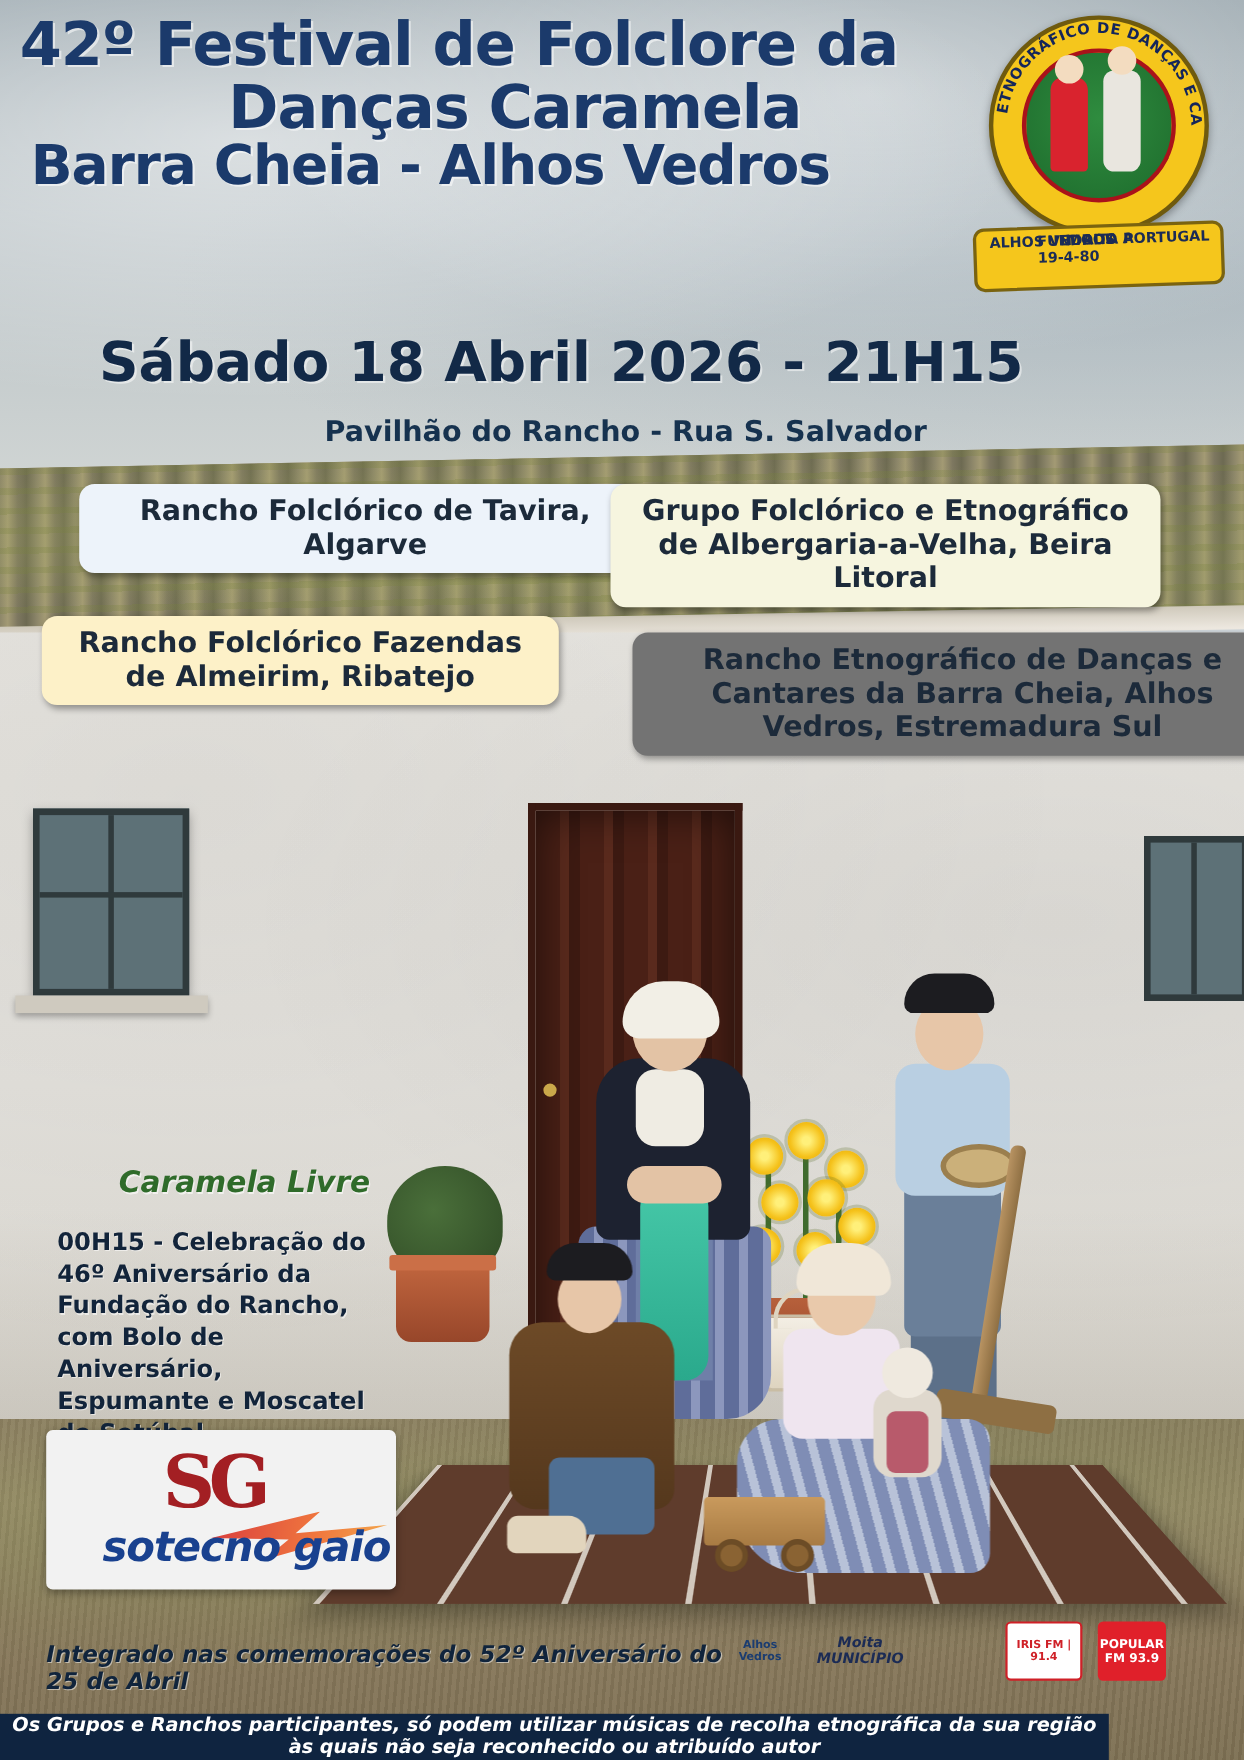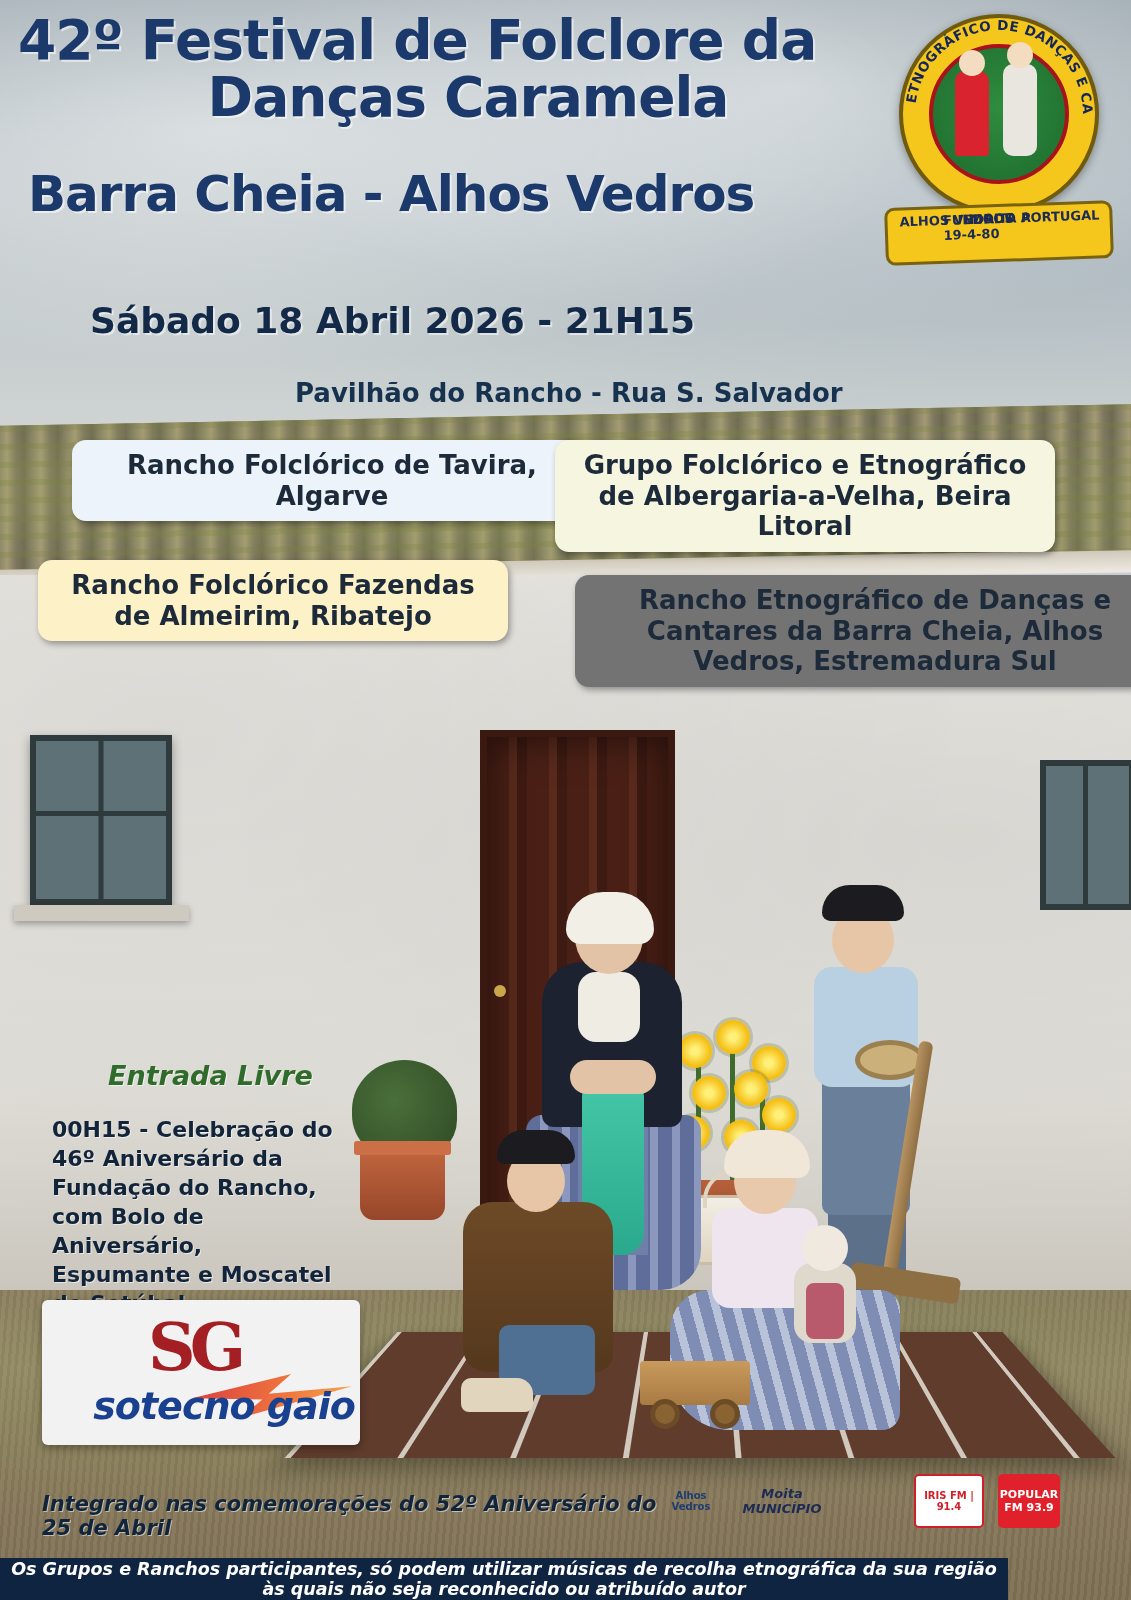--- a/index.html
+++ b/index.html
@@ -217,24 +217,24 @@
   .title-line{
     font-family:"DejaVu Sans", sans-serif;
     font-weight:bold;
     color:#1b3a6b;
     letter-spacing:-1px;
     text-shadow:2px 2px 0 rgba(255,255,255,.55);
     line-height:1.03;
   }
   .t1{ font-size:55px; }
   .t2{ font-size:55px; text-align:center; padding-left:40px;}
-  .t3{ font-size:50px; padding-left:10px;margin-top:44px;}
+  .t3{ font-size:50px; padding-left:10px;}
   .date{
     position:absolute; left:90px; top:300px; width:950px;
-    font-size:36px; font-weight:bold; color:#122947;
+    font-size:50px; font-weight:bold; color:#122947;
     text-shadow:2px 2px 0 rgba(255,255,255,.5);
   }
   .venue{
     position:absolute; left:295px; top:378px; width:760px;
     font-size:26px; color:#16324f; font-weight:600;
   }
 
   
   .chip{
     position:absolute;
@@ -453,21 +453,21 @@
   </div>
 
   <div class="date">Sábado 18 Abril 2026 - 21H15</div>
   <div class="venue">Pavilhão do Rancho - Rua S. Salvador</div>
 
   <div class="chip chip-1">Rancho Folclórico de Tavira, Algarve</div>
   <div class="chip chip-3">Rancho Folclórico Fazendas de Almeirim, Ribatejo</div>
   <div class="chip chip-2">Grupo Folclórico e Etnográfico de Albergaria-a-Velha, Beira Litoral</div>
   <div class="chip chip-4">Rancho Etnográfico de Danças e Cantares da Barra Cheia, Alhos Vedros, Estremadura Sul</div>
 
-  <div class="entrada">Entrada Livre</div>
+  <div class="entrada">Caramela Livre</div>
   <div class="anniv">00H15 - Celebração do 46º Aniversário da Fundação do Rancho, com Bolo de Aniversário, Espumante e Moscatel de Setúbal</div>
 
   <div class="sponsor">
     <div class="sg">SG</div>
     <div class="bolt"></div>
     <div class="sname">sotecno gaio</div>
   </div>
 
   <div class="crest">
     <div class="disc"></div>

